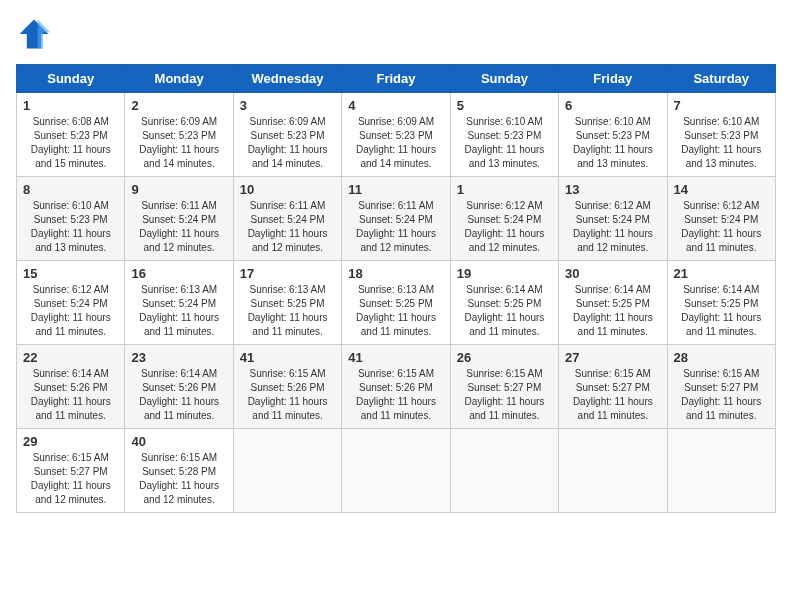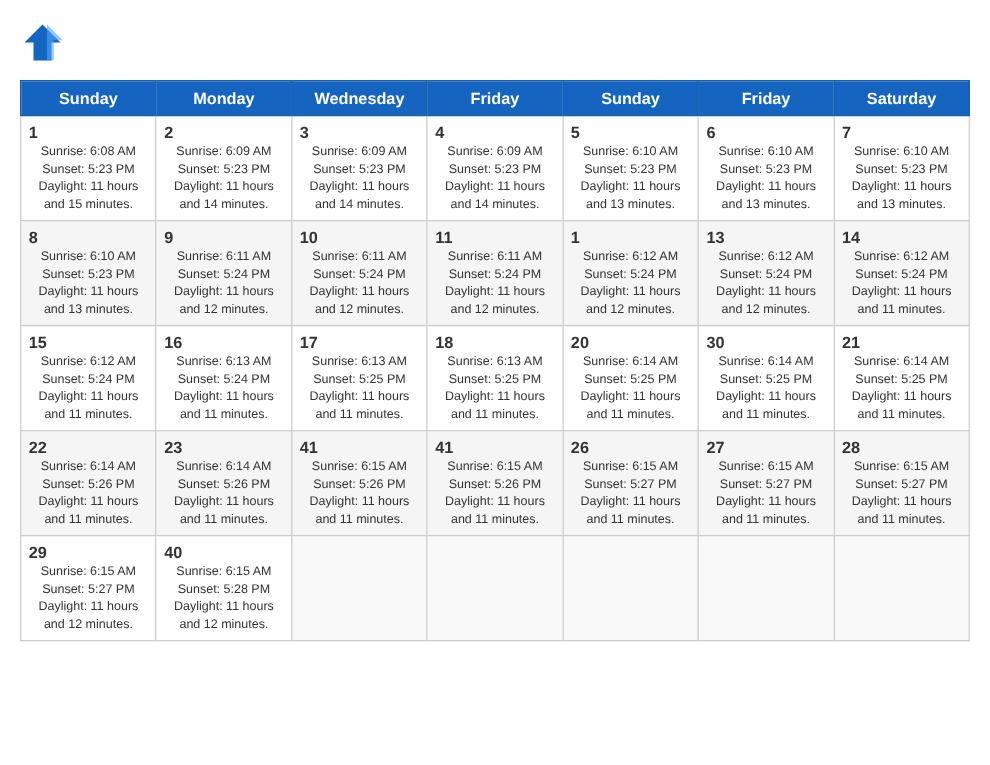--- a/index.html
+++ b/index.html
@@ -263,21 +263,21 @@
         </td>
         <td>
           <span class="day-num">18</span>
 <div class="day-info">
   Sunrise: 6:13 AM<br>
   Sunset: 5:25 PM<br>
   Daylight: 11 hours and 11 minutes.
 </div>
         </td>
         <td>
-          <span class="day-num">20</span>
+          <span class="day-num">19</span>
 <div class="day-info">
   Sunrise: 6:14 AM<br>
   Sunset: 5:25 PM<br>
   Daylight: 11 hours and 11 minutes.
 </div>
         </td>
         <td>
           <span class="day-num">30</span>
 <div class="day-info">
   Sunrise: 6:14 AM<br>

